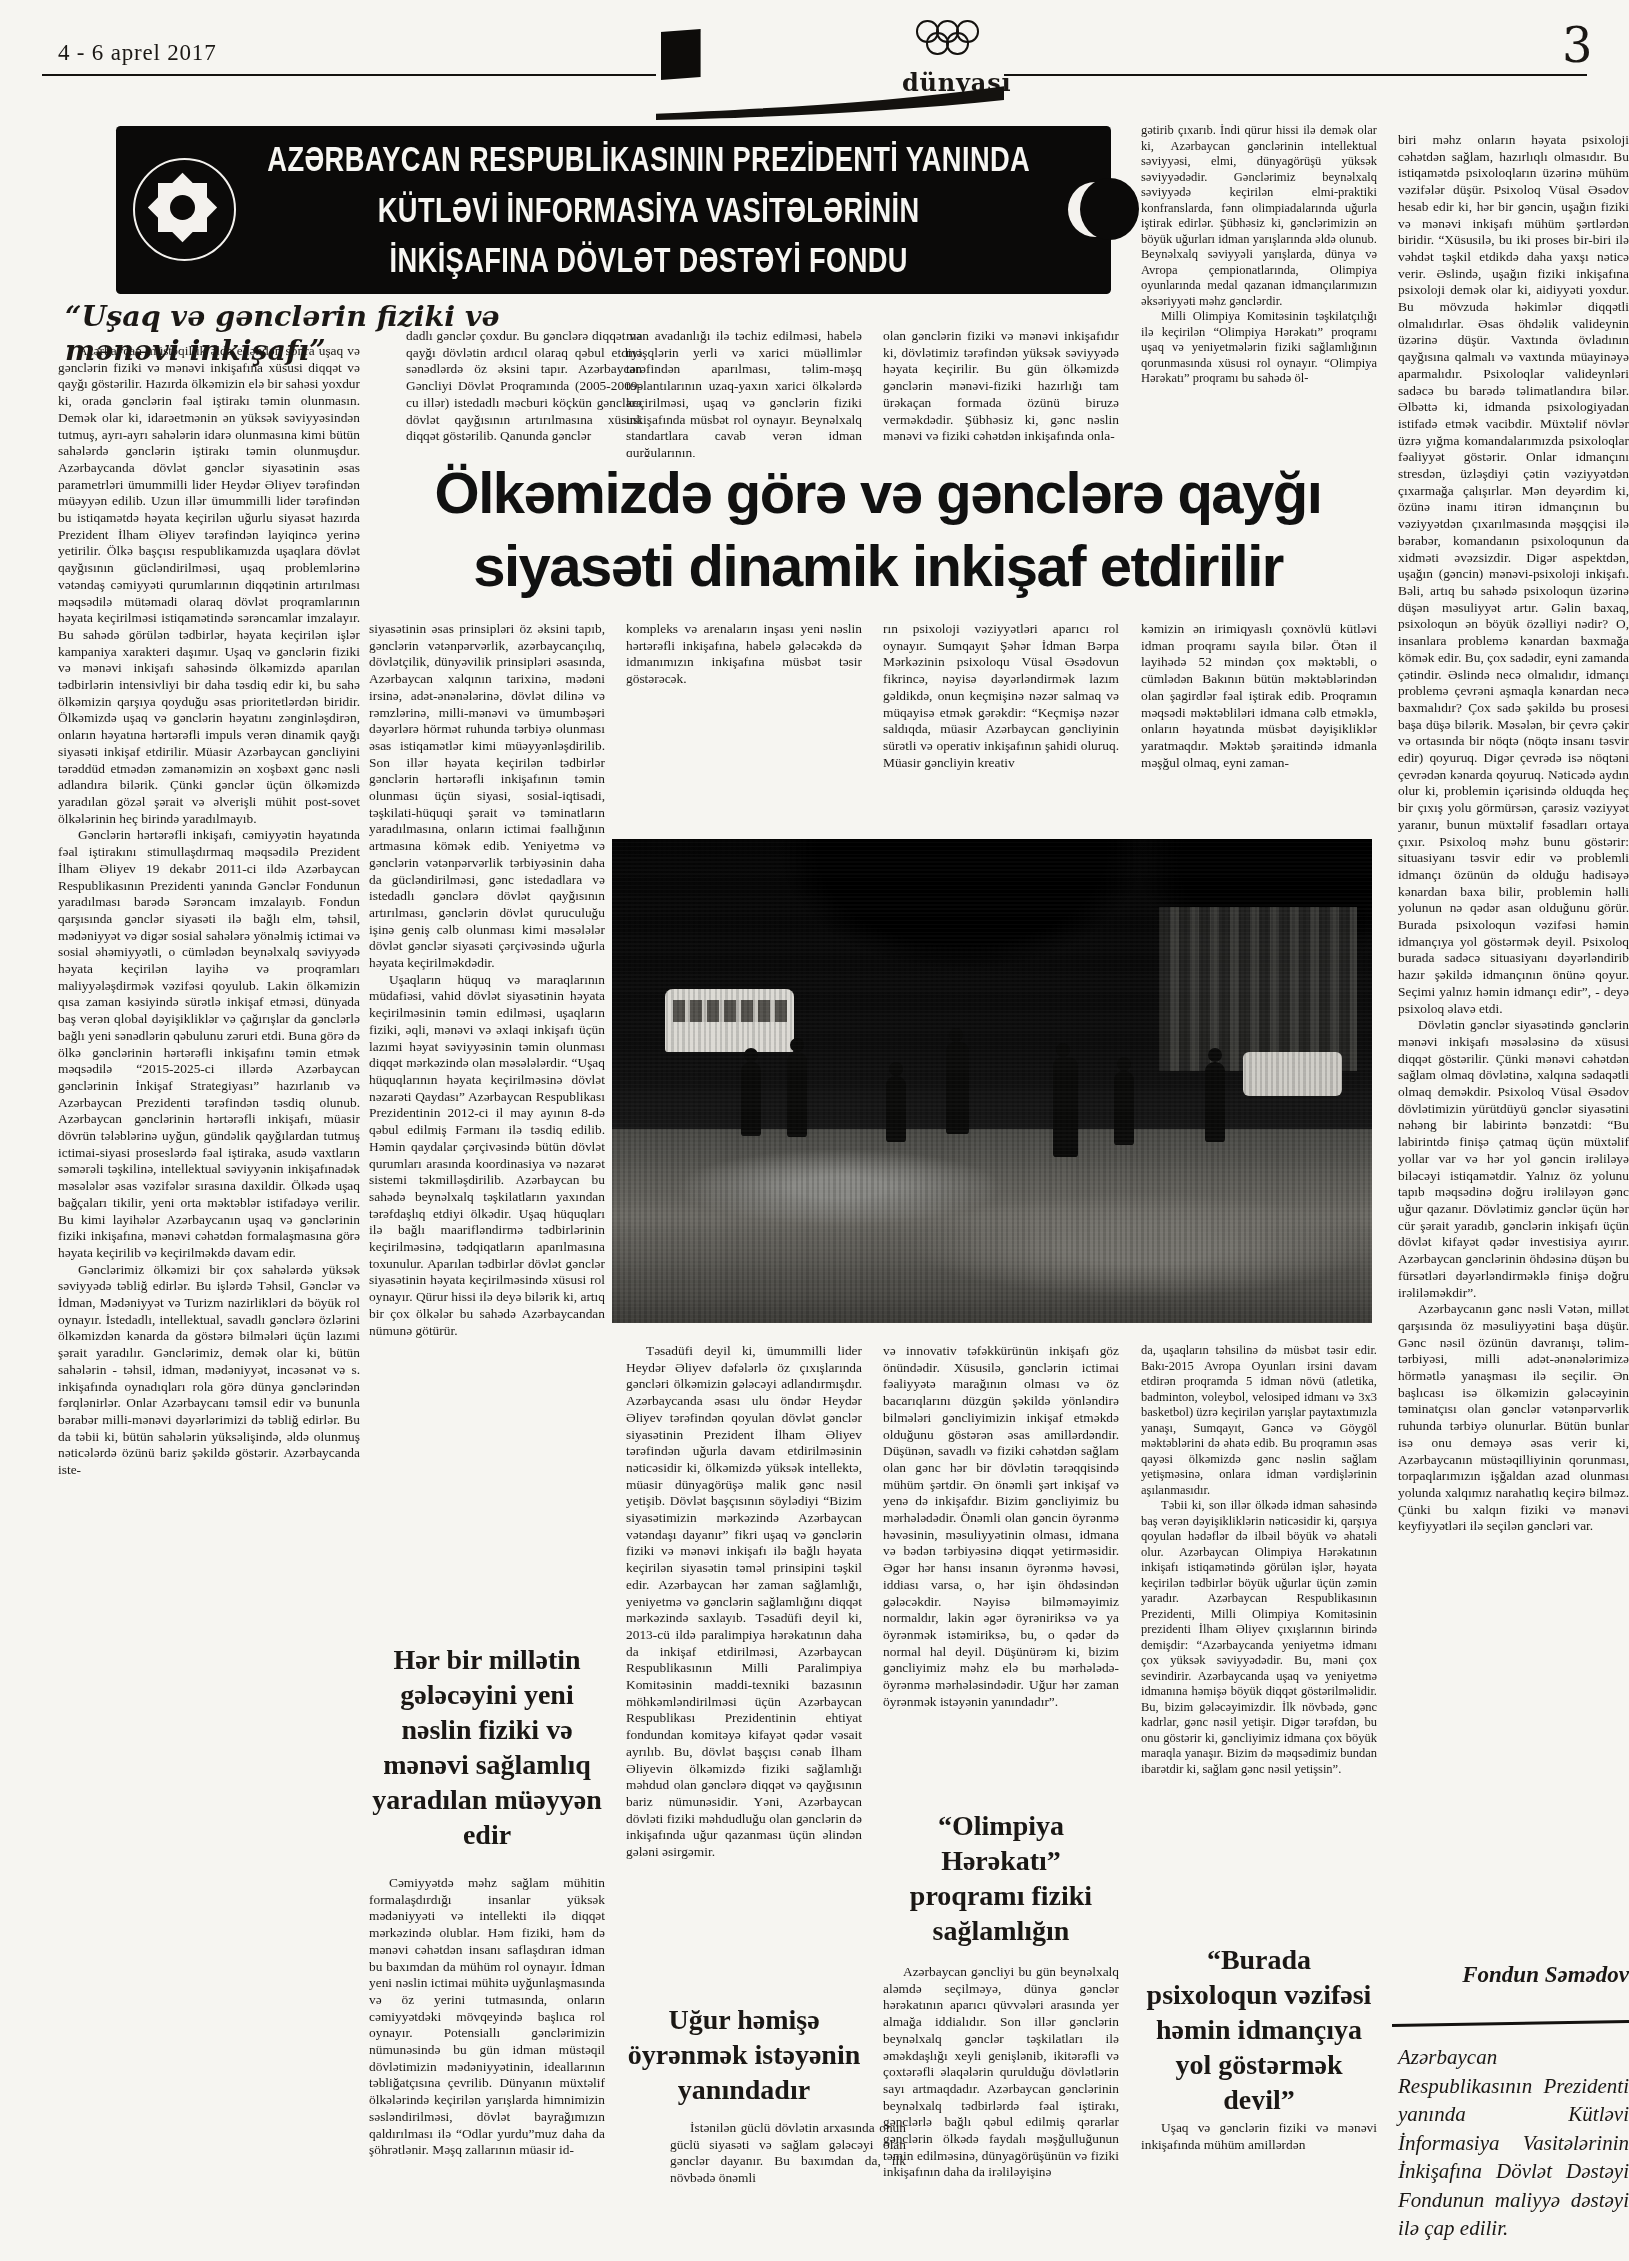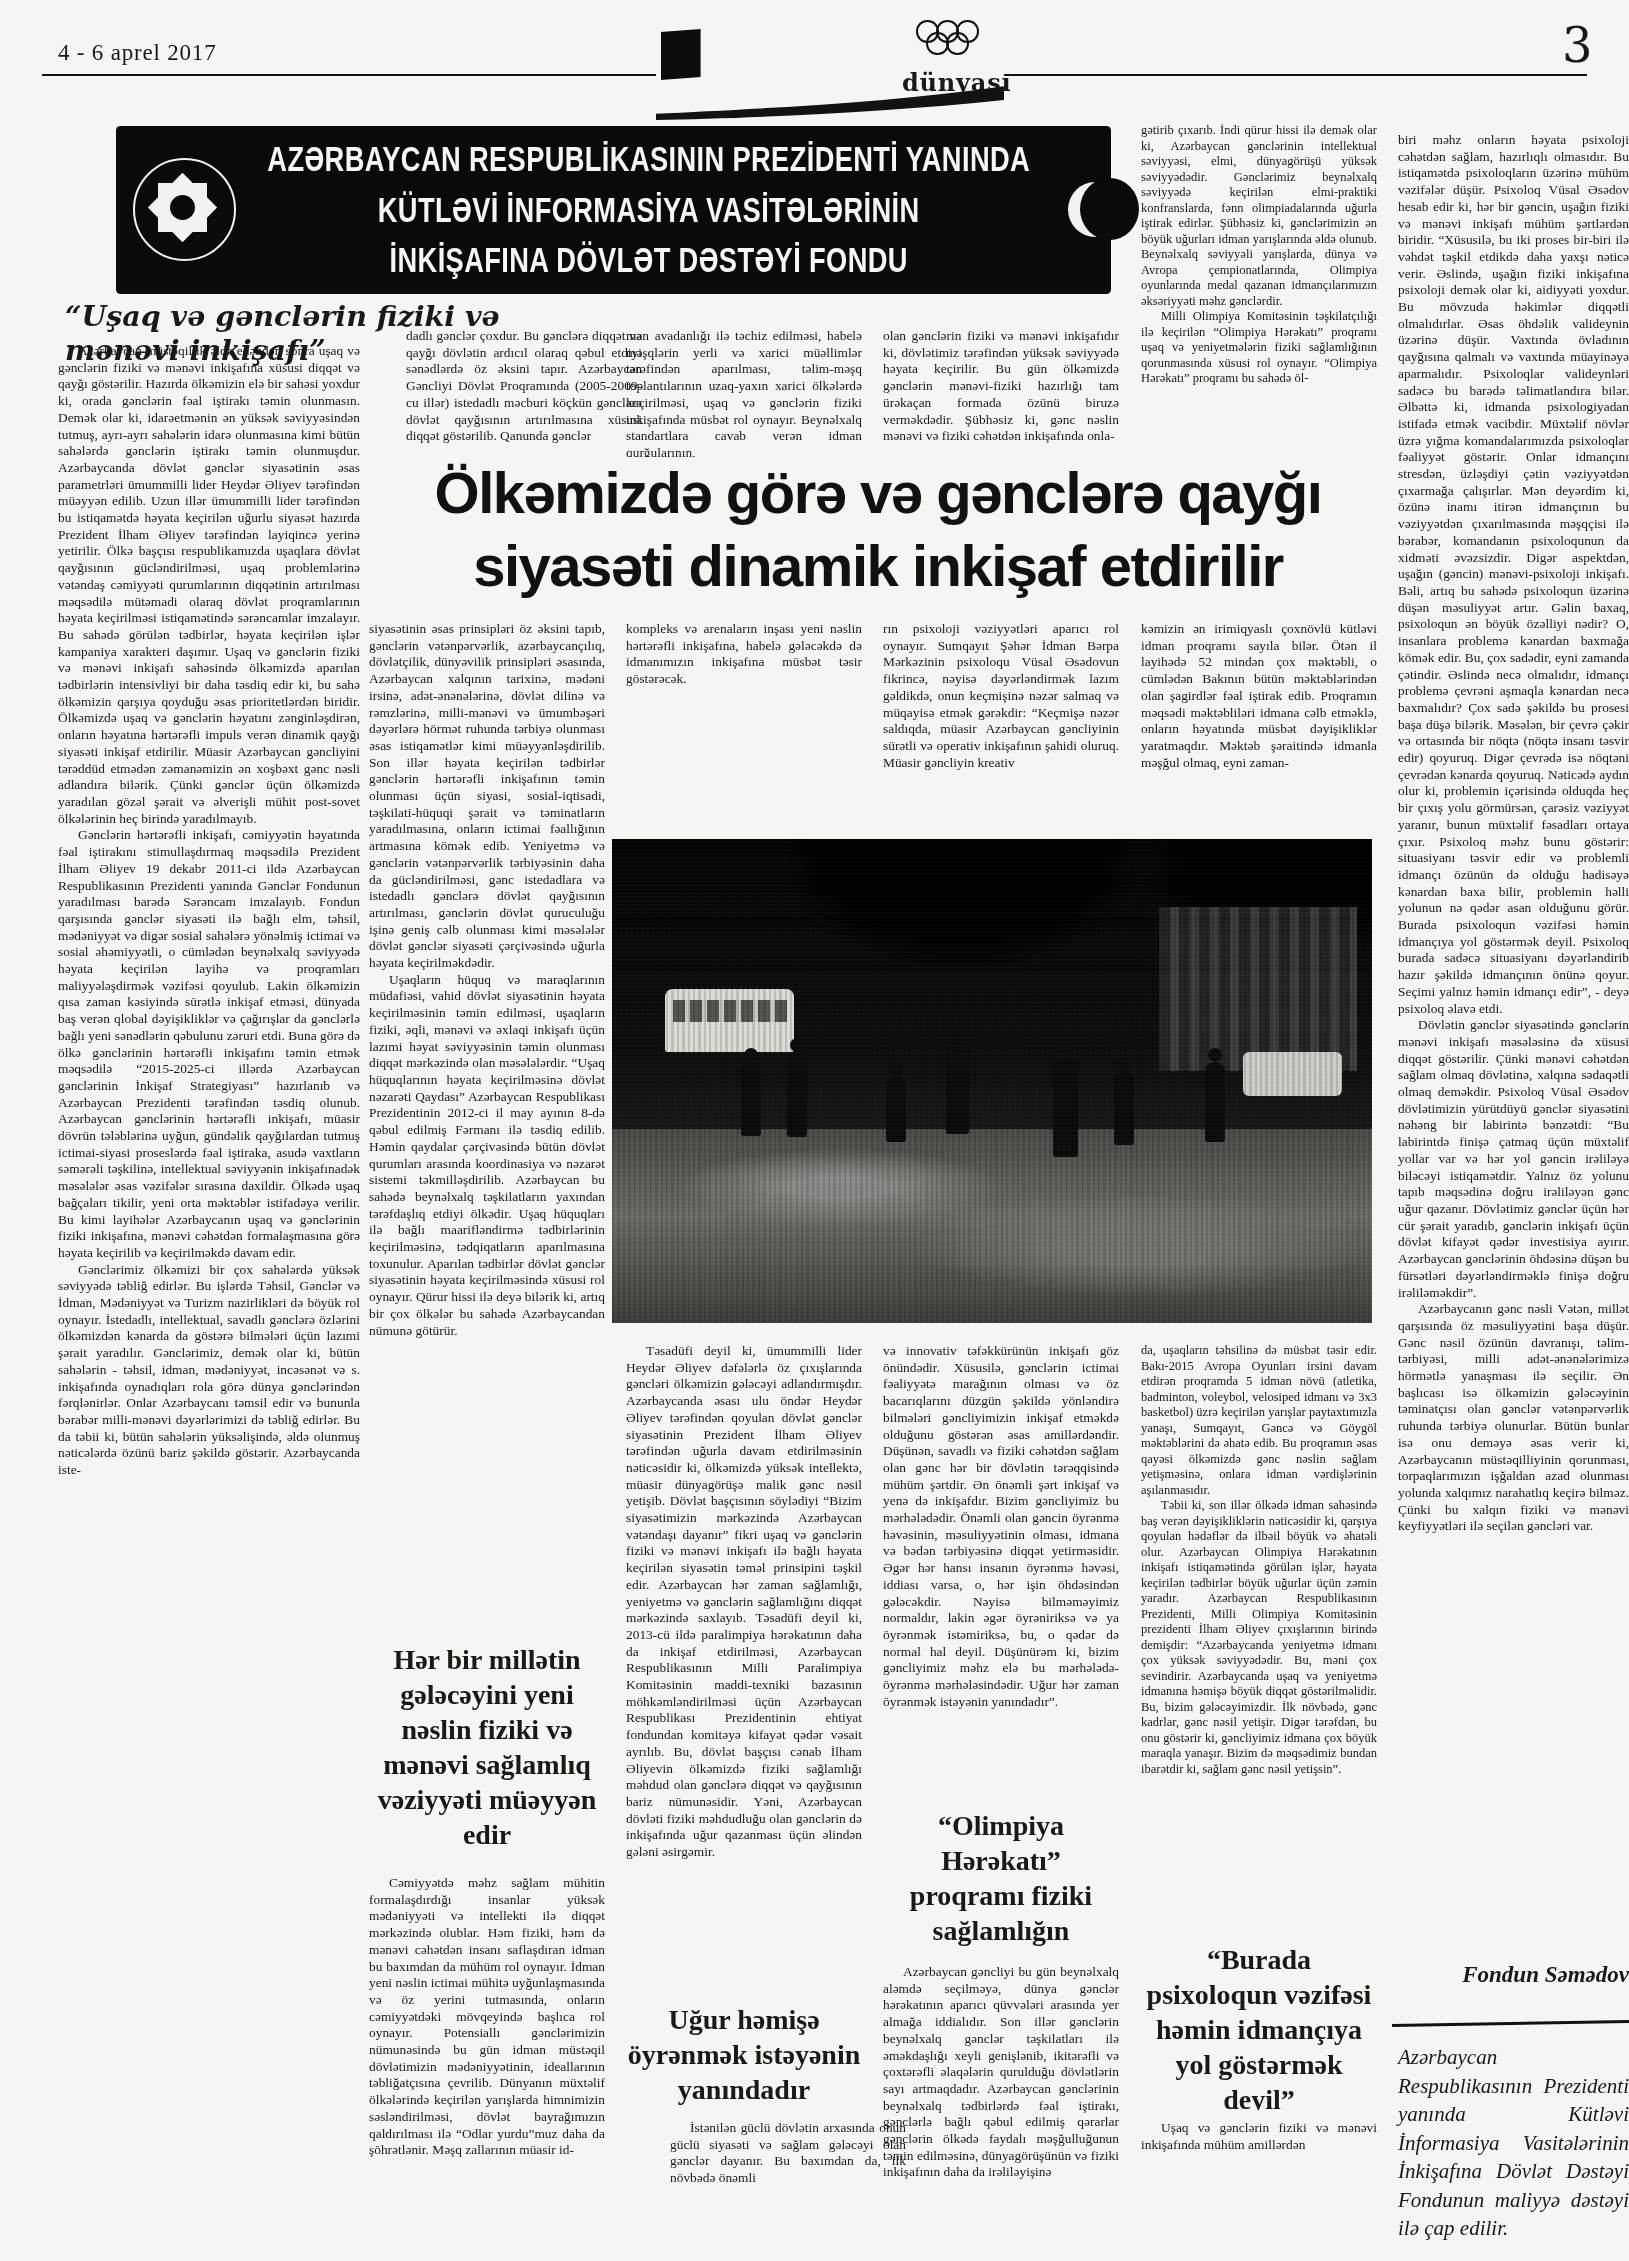--- a/index.html
+++ b/index.html
@@ -206,21 +206,21 @@
     <p>Təsadüfi deyil ki, ümummilli lider Heydər Əliyev dəfələrlə öz çıxışlarında gəncləri ölkəmizin gələcəyi adlandırmışdır. Azərbaycanda əsası ulu öndər Heydər Əliyev tərəfindən qoyulan dövlət gənclər siyasətinin Prezident İlham Əliyev tərəfindən uğurla davam etdirilməsinin nəticəsidir ki, ölkəmizdə yüksək intellektə, müasir dünyagörüşə malik gənc nəsil yetişib. Dövlət başçısının söylədiyi “Bizim siyasətimizin mərkəzində Azərbaycan vətəndaşı dayanır” fikri uşaq və gənclərin fiziki və mənəvi inkişafı ilə bağlı həyata keçirilən siyasətin təməl prinsipini təşkil edir. Azərbaycan hər zaman sağlamlığı, yeniyetmə və gənclərin sağlamlığını diqqət mərkəzində saxlayıb. Təsadüfi deyil ki, 2013-cü ildə paralimpiya hərəkatının daha da inkişaf etdirilməsi, Azərbaycan Respublikasının Milli Paralimpiya Komitəsinin maddi-texniki bazasının möhkəmləndirilməsi üçün Azərbaycan Respublikası Prezidentinin ehtiyat fondundan komitəyə kifayət qədər vəsait ayrılıb. Bu, dövlət başçısı cənab İlham Əliyevin ölkəmizdə fiziki sağlamlığı məhdud olan gənclərə diqqət və qayğısının bariz nümunəsidir. Yəni, Azərbaycan dövləti fiziki məhdudluğu olan gənclərin də inkişafında uğur qazanması üçün əlindən gələni əsirgəmir.</p>
   </div>
   <div class="tb" id="c4c">
     <p class="cont">və innovativ təfəkkürünün inkişafı göz önündədir. Xüsusilə, gənclərin ictimai fəaliyyətə marağının olması və öz bacarıqlarını düzgün şəkildə yönləndirə bilmələri gəncliyimizin inkişaf etməkdə olduğunu göstərən əsas amillərdəndir. Düşünən, savadlı və fiziki cəhətdən sağlam olan gənc hər bir dövlətin tərəqqisində mühüm şərtdir. Ən önəmli şərt inkişaf və yenə də inkişafdır. Bizim gəncliyimiz bu mərhələdədir. Önəmli olan gəncin öyrənmə həvəsinin, məsuliyyətinin olması, idmana və bədən tərbiyəsinə diqqət yetirməsidir. Əgər hər hansı insanın öyrənmə həvəsi, iddiası varsa, o, hər işin öhdəsindən gələcəkdir. Nəyisə bilməməyimiz normaldır, lakin əgər öyrəniriksə və ya öyrənmək istəmiriksə, bu, o qədər də normal hal deyil. Düşünürəm ki, bizim gəncliyimiz məhz elə bu mərhələdə-öyrənmə mərhələsindədir. Uğur hər zaman öyrənmək istəyənin yanındadır”.</p>
   </div>
   <div class="tb tight" id="c5c">
     <p class="cont">da, uşaqların təhsilinə də müsbət təsir edir. Bakı-2015 Avropa Oyunları irsini davam etdirən proqramda 5 idman növü (atletika, badminton, voleybol, velosiped idmanı və 3x3 basketbol) üzrə keçirilən yarışlar paytaxtımızla yanaşı, Sumqayıt, Gəncə və Göygöl məktəblərini də əhatə edib. Bu proqramın əsas qayəsi ölkəmizdə gənc nəslin sağlam yetişməsinə, onlara idman vərdişlərinin aşılanmasıdır.</p>
     <p>Təbii ki, son illər ölkədə idman sahəsində baş verən dəyişikliklərin nəticəsidir ki, qarşıya qoyulan hədəflər də ilbəil böyük və əhatəli olur. Azərbaycan Olimpiya Hərəkatının inkişafı istiqamətində görülən işlər, həyata keçirilən tədbirlər böyük uğurlar üçün zəmin yaradır. Azərbaycan Respublikasının Prezidenti, Milli Olimpiya Komitəsinin prezidenti İlham Əliyev çıxışlarının birində demişdir: “Azərbaycanda yeniyetmə idmanı çox yüksək səviyyədədir. Bu, məni çox sevindirir. Azərbaycanda uşaq və yeniyetmə idmanına həmişə böyük diqqət göstərilməlidir. Bu, bizim gələcəyimizdir. İlk növbədə, gənc kadrlar, gənc nəsil yetişir. Digər tərəfdən, bu onu göstərir ki, gəncliyimiz idmana çox böyük maraqla yanaşır. Bizim də məqsədimiz bundan ibarətdir ki, sağlam gənc nəsil yetişsin”.</p>
   </div>
 
-  <h2 class="subhead" id="c2sh">Hər bir millətin gələcəyini yeni nəslin fiziki və mənəvi sağlamlıq vəziyyəti müəyyən edir</h2>
+  <h2 class="subhead" id="c2sh">Hər bir millətin gələcəyini yeni nəslin fiziki və mənəvi sağlamlıq yaradılan müəyyən edir</h2>
   <h2 class="subhead" id="c3sh">Uğur həmişə öyrənmək istəyənin yanındadır</h2>
   <h2 class="subhead" id="c4sh">“Olimpiya Hərəkatı” proqramı fiziki sağlamlığın inkişafına xidmət edir</h2>
   <h2 class="subhead" id="c5sh">“Burada psixoloqun vəzifəsi həmin idmançıya yol göstərmək deyil”</h2>
 
   <div class="tb" id="c2c">
     <p>Cəmiyyətdə məhz sağlam mühitin formalaşdırdığı insanlar yüksək mədəniyyəti və intellekti ilə diqqət mərkəzində olublar. Həm fiziki, həm də mənəvi cəhətdən insanı saflaşdıran idman bu baxımdan da mühüm rol oynayır. İdman yeni nəslin ictimai mühitə uyğunlaşmasında və öz yerini tutmasında, onların cəmiyyətdəki mövqeyində başlıca rol oynayır. Potensiallı gənclərimizin nümunəsində bu gün idman müstəqil dövlətimizin mədəniyyətinin, ideallarının təbliğatçısına çevrilib. Dünyanın müxtəlif ölkələrində keçirilən yarışlarda himnimizin səsləndirilməsi, dövlət bayrağımızın qaldırılması ilə “Odlar yurdu”muz daha da şöhrətlənir. Məşq zallarının müasir id-</p>
   </div>
   <div class="tb" id="c3d">
     <p>İstənilən güclü dövlətin arxasında onun güclü siyasəti və sağlam gələcəyi olan gənclər dayanır. Bu baxımdan da, ilk növbədə önəmli</p>
   </div>

